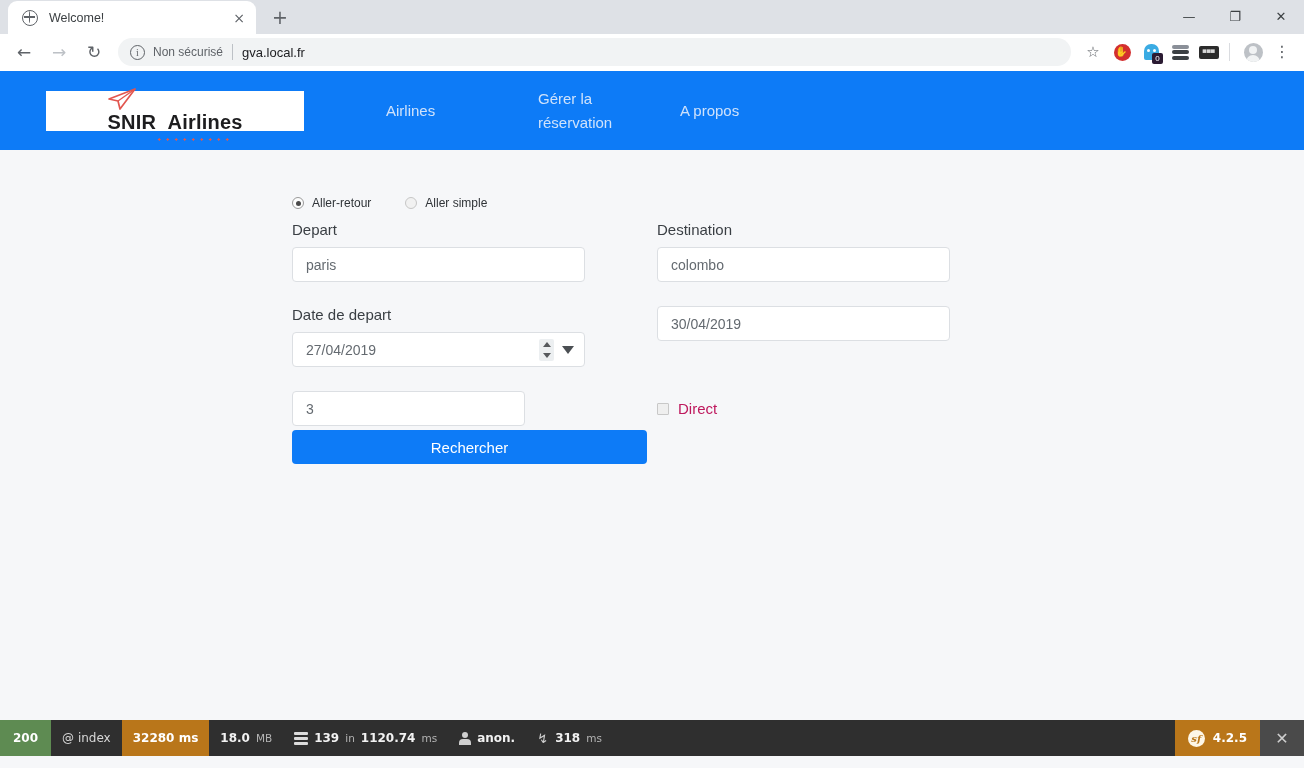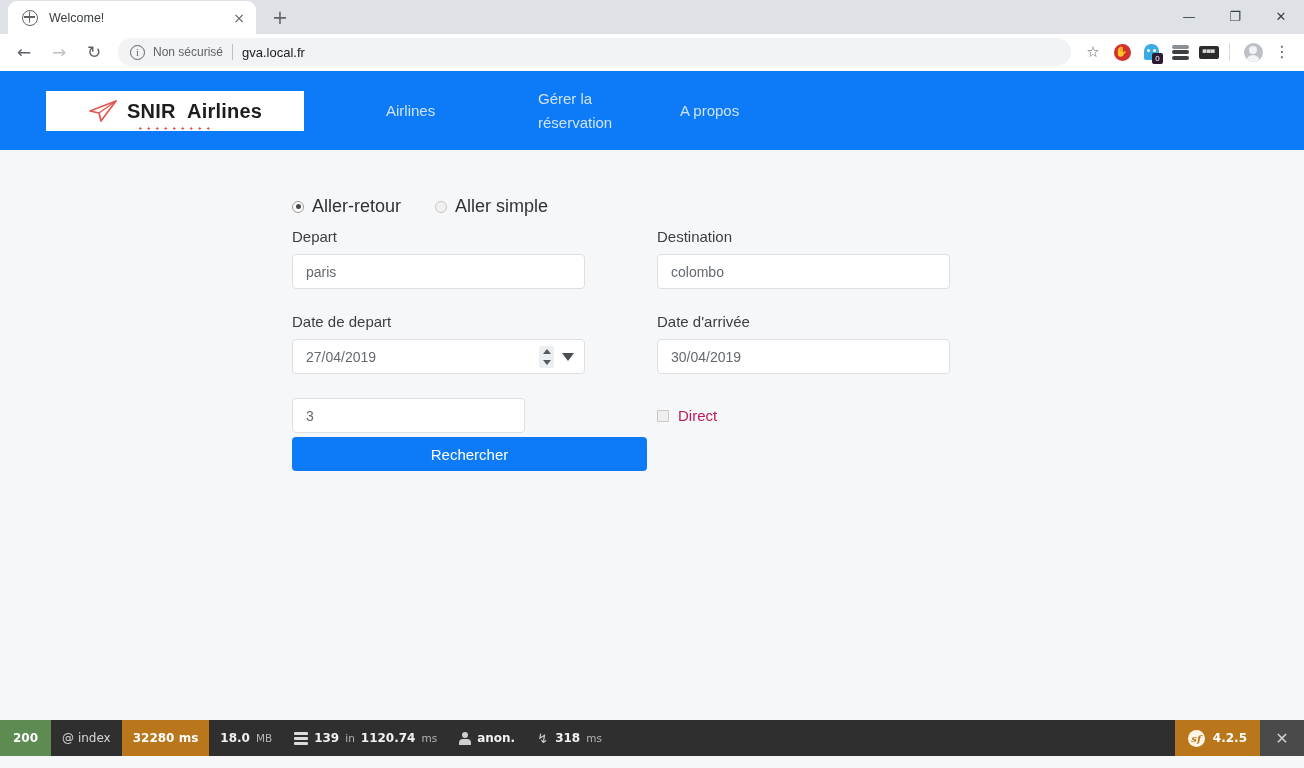--- a/index.html
+++ b/index.html
@@ -271,21 +271,21 @@
   }
   .logo {
     width: 258px;
     height: 40px;
     background: #ffffff;
     display: flex;
     align-items: center;
     justify-content: center;
     flex: 0 0 auto;
   }
-  .logo-inner { display: flex; align-items: flex-end; position: relative; }
+  .logo-inner { display: flex; align-items: flex-start; position: relative; flex-direction: column; }
   .plane { margin-right: 9px; display: block; }
   .logo-text {
     font-size: 20px;
     font-weight: bold;
     color: #1d1d1f;
     letter-spacing: 0.2px;
     white-space: nowrap;
   }
   .logo-dots {
     position: absolute;
@@ -326,21 +326,21 @@
   .radio.checked::after {
     content: "";
     position: absolute;
     left: 2.5px; top: 2.5px;
     width: 5px; height: 5px;
     border-radius: 50%;
     background: #4a4a4a;
   }
   .radio.off { border-color: #c6c6c6; background: #f1f1f1; }
   .radio-label {
-    font-size: 18px;
+    font-size: 12px;
     color: #2f3337;
     margin-left: 8px;
     white-space: nowrap;
   }
 
   .field-label {
     font-size: 15px;
     color: #3a3f44;
     margin-bottom: 9px;
     display: block;
@@ -618,21 +618,20 @@
               <span class="spinner">
                 <span class="spin-up"></span>
                 <span class="spin-dn"></span>
               </span>
               <span class="caret"></span>
             </div>
           </div>
         </div>
         <div class="col-right">
           <div class="field-block">
-            <span class="field-label">Date d'arrivée</span>
             <div class="inp">30/04/2019</div>
           </div>
         </div>
       </div>
 
       <div class="row">
         <div class="col-left">
           <div class="inp num" placeholder="Passagers">3</div>
         </div>
         <div class="col-right">

